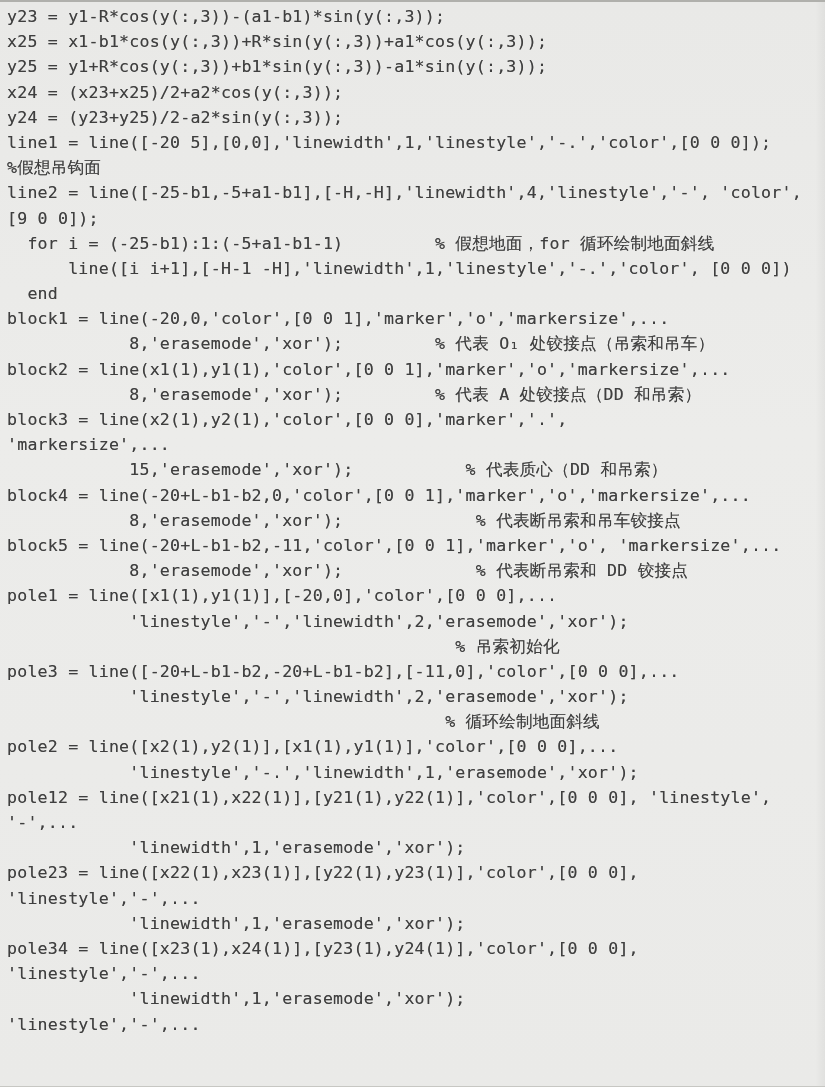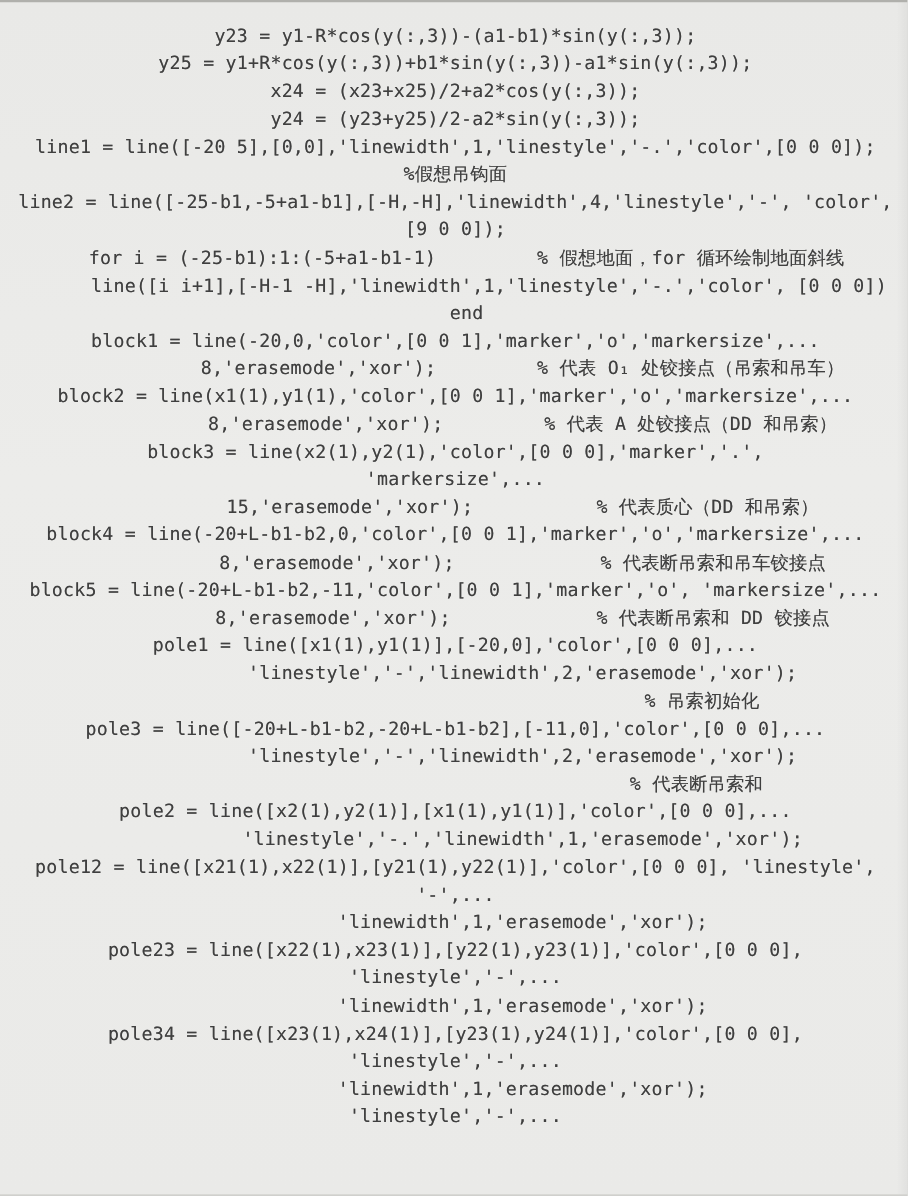--- a/index.html
+++ b/index.html
@@ -22,42 +22,42 @@
   .page::after {
     content: "";
     position: absolute;
     top: 0; right: 0;
     width: 10px; height: 100%;
     background: linear-gradient(90deg, rgba(0,0,0,0) 0%, rgba(0,0,0,0.04) 100%);
     pointer-events: none;
   }
   .code-listing {
     position: relative;
-    padding: 18px 4px 0 7px;
+    padding: 2px 4px 0 7px;
     font-family: "DejaVu Sans Mono", "Liberation Mono", monospace;
     font-size: 16.6px;
     color: #3f3f3f;
     text-shadow: 0 0 0.6px rgba(63,63,63,0.55);
-    text-align: center;
   }
   .code-line {
     white-space: pre;
     height: 25.2px;
     line-height: 25.2px;
     letter-spacing: 0.2px;
     overflow: visible;
   }
 </style>
 </head>
 <body>
 
 <div class="page">
   <div class="code-listing">
 
   <div class="code-line">y23 = y1-R*cos(y(:,3))-(a1-b1)*sin(y(:,3));</div>
+      <div class="code-line">x25 = x1-b1*cos(y(:,3))+R*sin(y(:,3))+a1*cos(y(:,3));</div>
       <div class="code-line">y25 = y1+R*cos(y(:,3))+b1*sin(y(:,3))-a1*sin(y(:,3));</div>
       <div class="code-line">x24 = (x23+x25)/2+a2*cos(y(:,3));</div>
       <div class="code-line">y24 = (y23+y25)/2-a2*sin(y(:,3));</div>
       <div class="code-line">line1 = line([-20 5],[0,0],'linewidth',1,'linestyle','-.','color',[0 0 0]);</div>
       <div class="code-line">%假想吊钩面</div>
       <div class="code-line">line2 = line([-25-b1,-5+a1-b1],[-H,-H],'linewidth',4,'linestyle','-', 'color',</div>
       <div class="code-line">[9 0 0]);</div>
       <div class="code-line">  for i = (-25-b1):1:(-5+a1-b1-1)         % 假想地面，for 循环绘制地面斜线</div>
       <div class="code-line">      line([i i+1],[-H-1 -H],'linewidth',1,'linestyle','-.','color', [0 0 0])</div>
       <div class="code-line">  end</div>
@@ -70,21 +70,21 @@
       <div class="code-line">            15,'erasemode','xor');           % 代表质心（DD 和吊索）</div>
       <div class="code-line">block4 = line(-20+L-b1-b2,0,'color',[0 0 1],'marker','o','markersize',...</div>
       <div class="code-line">            8,'erasemode','xor');             % 代表断吊索和吊车铰接点</div>
       <div class="code-line">block5 = line(-20+L-b1-b2,-11,'color',[0 0 1],'marker','o', 'markersize',...</div>
       <div class="code-line">            8,'erasemode','xor');             % 代表断吊索和 DD 铰接点</div>
       <div class="code-line">pole1 = line([x1(1),y1(1)],[-20,0],'color',[0 0 0],...</div>
       <div class="code-line">            'linestyle','-','linewidth',2,'erasemode','xor');</div>
       <div class="code-line">                                            % 吊索初始化</div>
       <div class="code-line">pole3 = line([-20+L-b1-b2,-20+L-b1-b2],[-11,0],'color',[0 0 0],...</div>
       <div class="code-line">            'linestyle','-','linewidth',2,'erasemode','xor');</div>
-      <div class="code-line">                                           % 代表断吊索和</div>
+      <div class="code-line">                                           % 循环绘制地面斜线</div>
       <div class="code-line">pole2 = line([x2(1),y2(1)],[x1(1),y1(1)],'color',[0 0 0],...</div>
       <div class="code-line">            'linestyle','-.','linewidth',1,'erasemode','xor');</div>
       <div class="code-line">pole12 = line([x21(1),x22(1)],[y21(1),y22(1)],'color',[0 0 0], 'linestyle',</div>
       <div class="code-line">'-',...</div>
       <div class="code-line">            'linewidth',1,'erasemode','xor');</div>
       <div class="code-line">pole23 = line([x22(1),x23(1)],[y22(1),y23(1)],'color',[0 0 0],</div>
       <div class="code-line">'linestyle','-',...</div>
       <div class="code-line">            'linewidth',1,'erasemode','xor');</div>
       <div class="code-line">pole34 = line([x23(1),x24(1)],[y23(1),y24(1)],'color',[0 0 0],</div>
       <div class="code-line">'linestyle','-',...</div>

